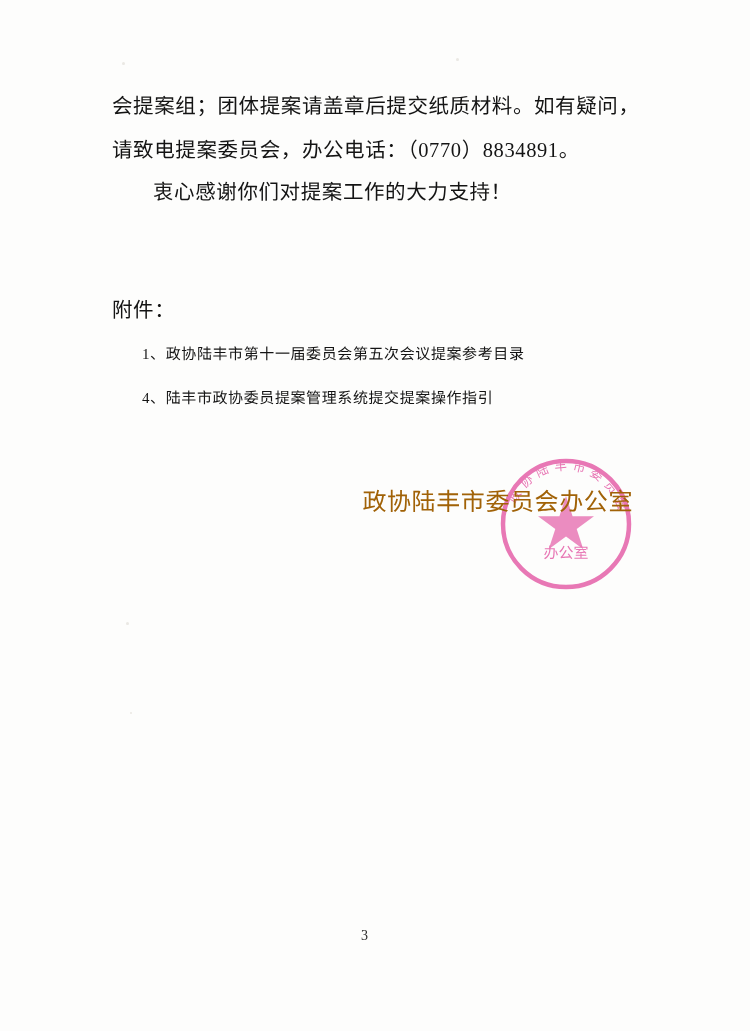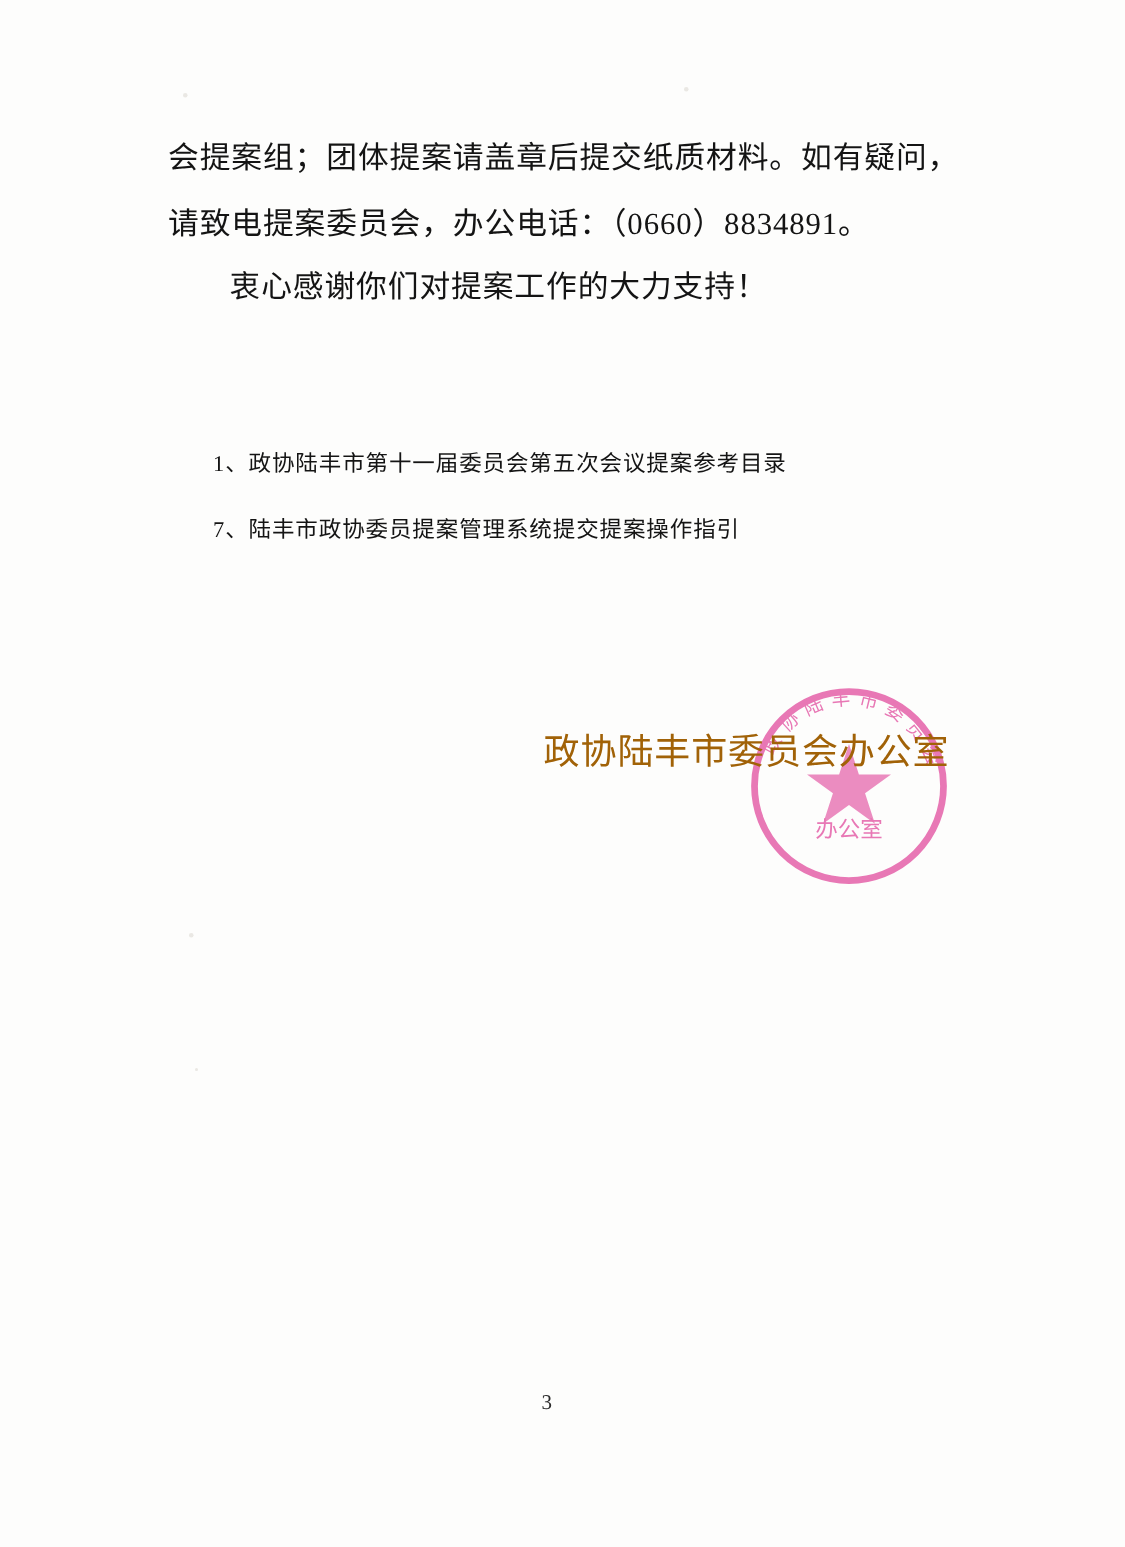--- a/index.html
+++ b/index.html
@@ -137,28 +137,29 @@
   }
 </style>
 </head>
 <body>
 
 <div class="page">
   <div class="page-inner">
 
     <div class="body-text">
       <div class="line">会提案组；团体提案请盖章后提交纸质材料。如有疑问，</div>
-      <div class="line">请致电提案委员会，办公电话：（0660）8834891。</div>
+      <div class="line">请致电提案委员会，办公电话：（0770）8834891。</div>
       <div class="line indent2">衷心感谢你们对提案工作的大力支持！</div>
     </div>
 
     <div class="attach-block">
+      <div class="attach-title">附件：</div>
       <ul class="attach-list">
         <li>1、政协陆丰市第十一届委员会第五次会议提案参考目录</li>
-        <li>7、陆丰市政协委员提案管理系统提交提案操作指引</li>
+        <li>4、陆丰市政协委员提案管理系统提交提案操作指引</li>
       </ul>
     </div>
 
     <div class="seal">
       <svg width="148" height="148" viewBox="0 0 148 148" xmlns="http://www.w3.org/2000/svg">
         <defs>
           <path id="ringpath" d="M 74,74 m -54,0 a 54,54 0 1,1 108,0 a 54,54 0 1,1 -108,0"></path>
         </defs>
         <circle cx="74" cy="74" r="63" fill="none" stroke="#e0459a" stroke-width="4.5"></circle>
 

